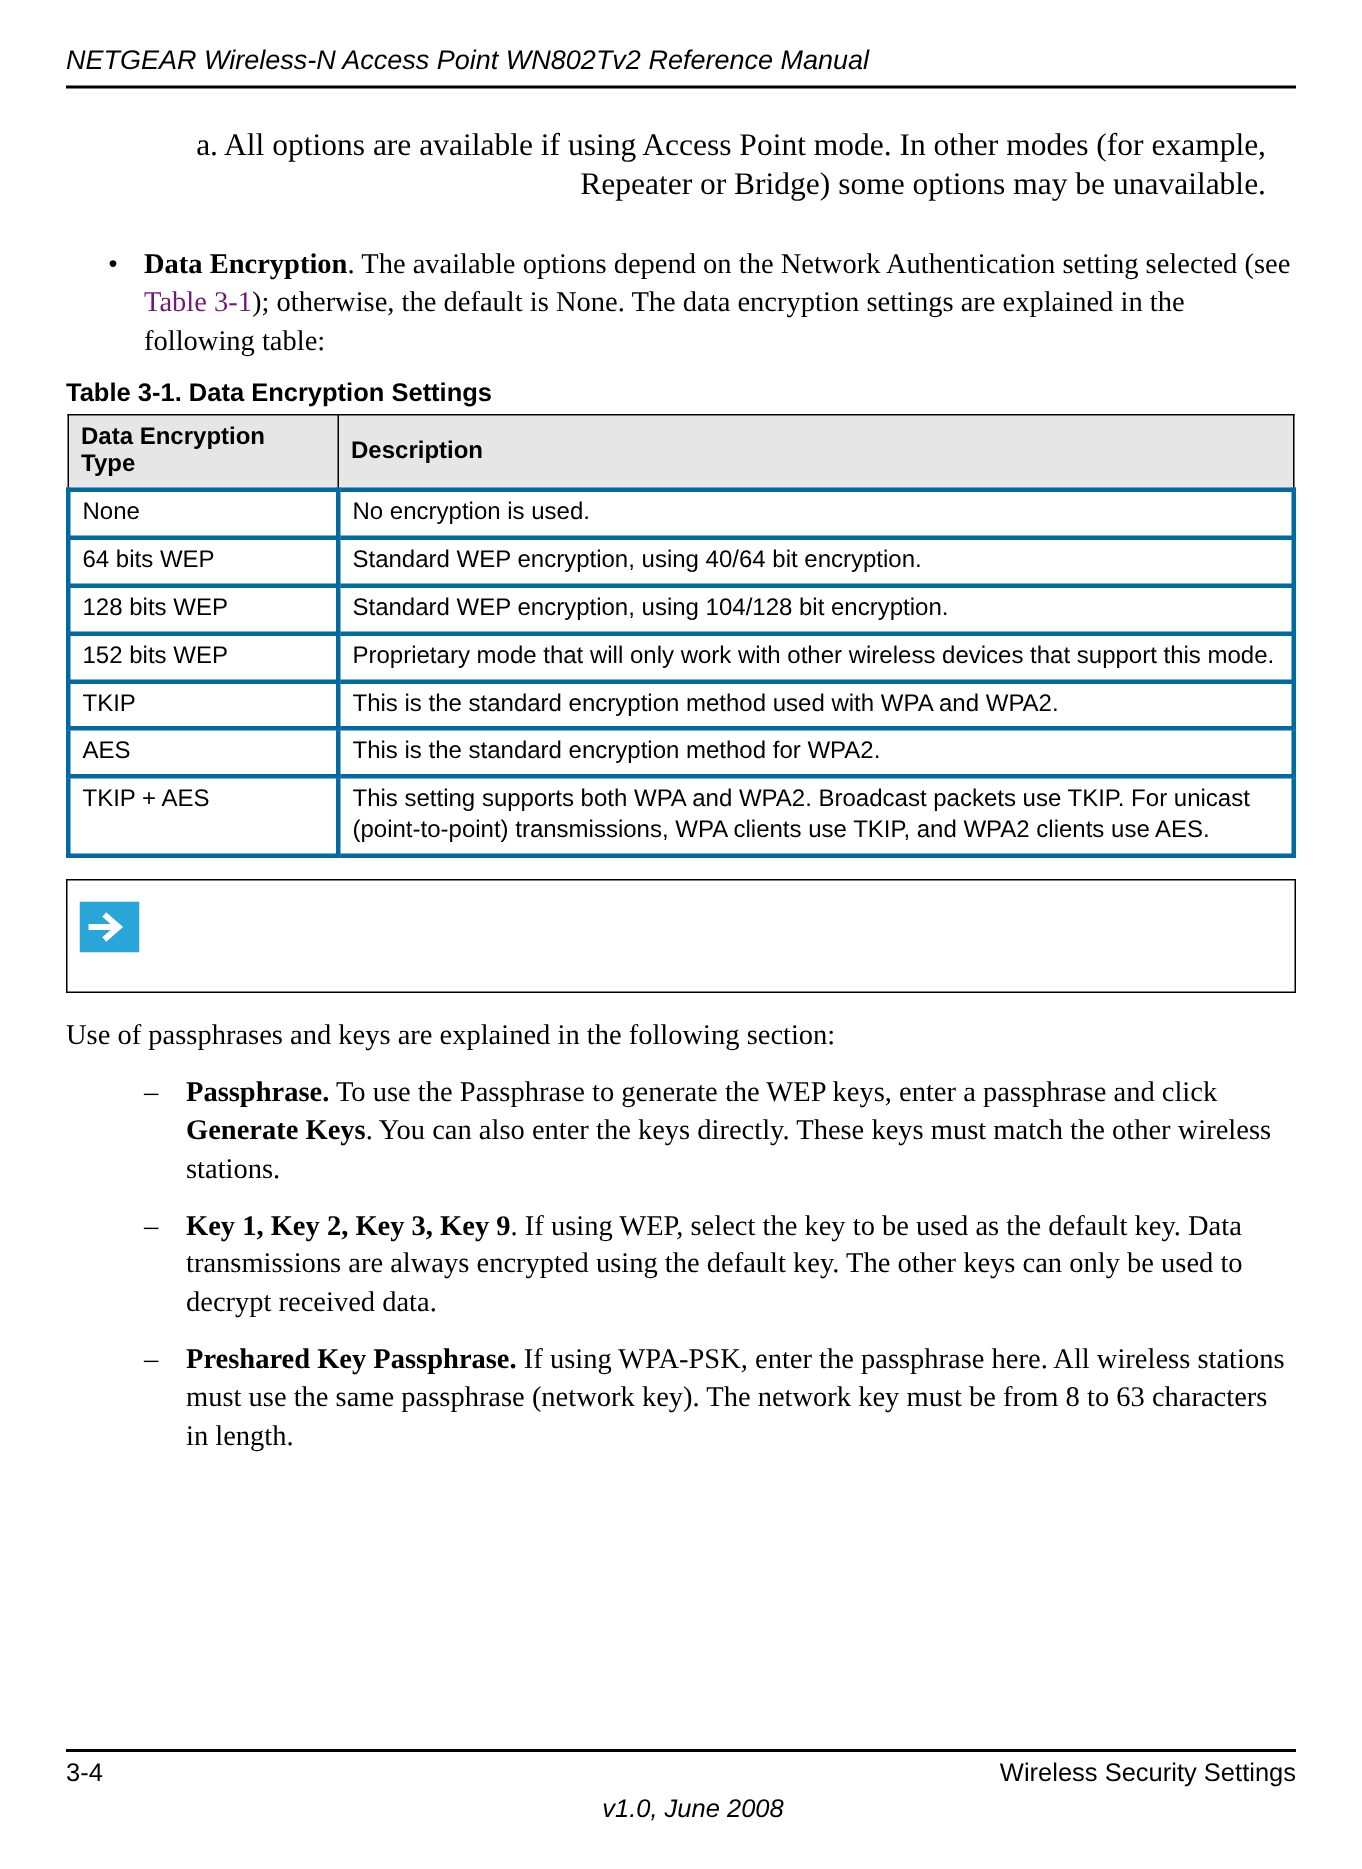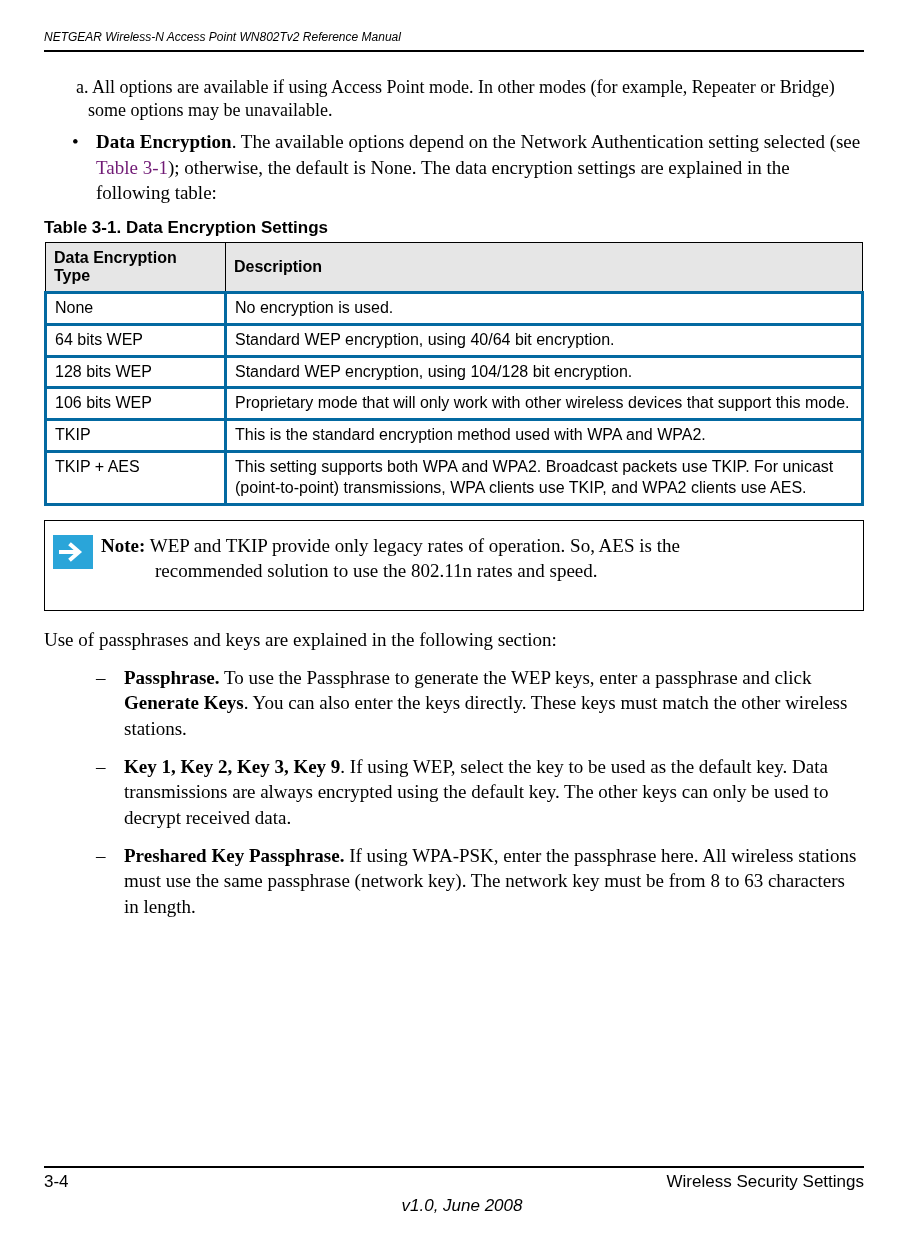--- a/index.html
+++ b/index.html
@@ -11,38 +11,39 @@
       width: 908px;
       height: 1246px;
       font-family: "Times New Roman", Times, serif;
       background: #fff;
       color: #000;
       position: relative;
       padding: 30px 44px 20px 44px;
     }
     .header-title {
       font-style: italic;
-      font-size: 12px;
+      font-size: 18px;
       font-family: Arial, Helvetica, sans-serif;
       margin-bottom: 6px;
     }
     .header-rule {
       height: 2px;
       background: #000;
       border: none;
       margin-bottom: 24px;
     }
     .footnote {
-      font-size: 18px;
+      font-size: 21px;
       line-height: 1.25;
       margin-left: 32px;
       margin-right: 20px;
       padding-left: 12px;
       text-indent: -12px;
-      margin-bottom: 8px;
+      margin-bottom: 28px;
+      text-align: right;
     }
     .bullet-item {
       display: flex;
       margin-left: 28px;
       margin-bottom: 12px;
       font-size: 19px;
       line-height: 1.35;
     }
     .bullet-marker {
       width: 24px;
@@ -190,45 +191,45 @@
       </tr>
     <tr>
         <td>64 bits WEP</td>
         <td>Standard WEP encryption, using 40/64 bit encryption.</td>
       </tr>
     <tr>
         <td>128 bits WEP</td>
         <td>Standard WEP encryption, using 104/128 bit encryption.</td>
       </tr>
     <tr>
-        <td>106 bits WEP</td>
+        <td>152 bits WEP</td>
         <td>Proprietary mode that will only work with other wireless devices that support this mode.</td>
       </tr>
     <tr>
         <td>TKIP</td>
         <td>This is the standard encryption method used with WPA and WPA2.</td>
+      </tr>
+    <tr>
+        <td>AES</td>
+        <td>This is the standard encryption method for WPA2.</td>
       </tr>
     <tr>
         <td>TKIP + AES</td>
         <td>This setting supports both WPA and WPA2. Broadcast packets use TKIP. For unicast (point-to-point) transmissions, WPA clients use TKIP, and WPA2 clients use AES.</td>
       </tr>
   </tbody>
 </table>
 
 <div class="note-box">
   <div class="note-icon-wrap">
     <svg width="40" height="34" viewBox="0 0 40 34">
       <rect x="0" y="0" width="40" height="34" fill="#2aa5d9"></rect>
       <path d="M 8 17 L 24 17 M 18 10 L 26 17 L 18 24" stroke="#fff" stroke-width="4" fill="none" stroke-linecap="square"></path>
     </svg>
   </div>
-  <div class="note-text">
-    <span class="note-label">Note:</span><span>  WEP and TKIP provide only legacy rates of operation. So, AES is the</span>
-    <span class="note-body-indent">recommended solution to use the 802.11n rates and speed.</span>
-  </div>
 </div>
 
 <p class="section-text">Use of passphrases and keys are explained in the following section:</p>
 
 <div class="dash-item">
   <div class="dash-marker">–</div>
   <div class="dash-body">
     <b>Passphrase.</b><span> To use the Passphrase to generate the WEP keys, enter a passphrase and click </span><b>Generate Keys</b><span>. You can also enter the keys directly. These keys must match the other wireless stations.</span>
   </div>
 </div>

